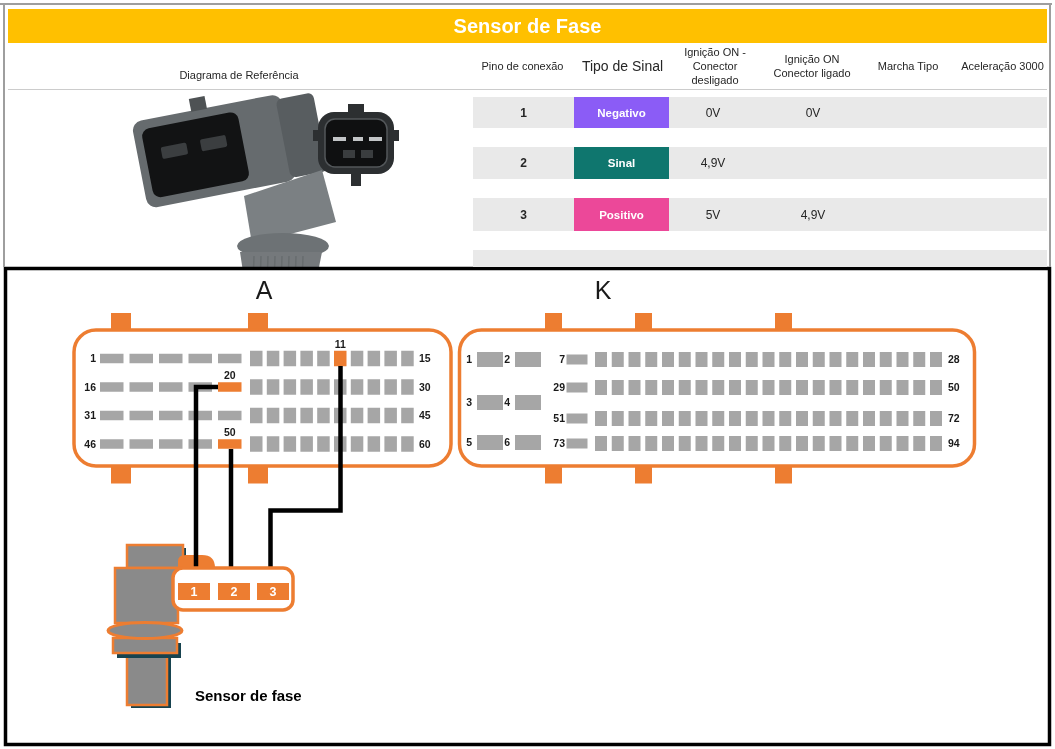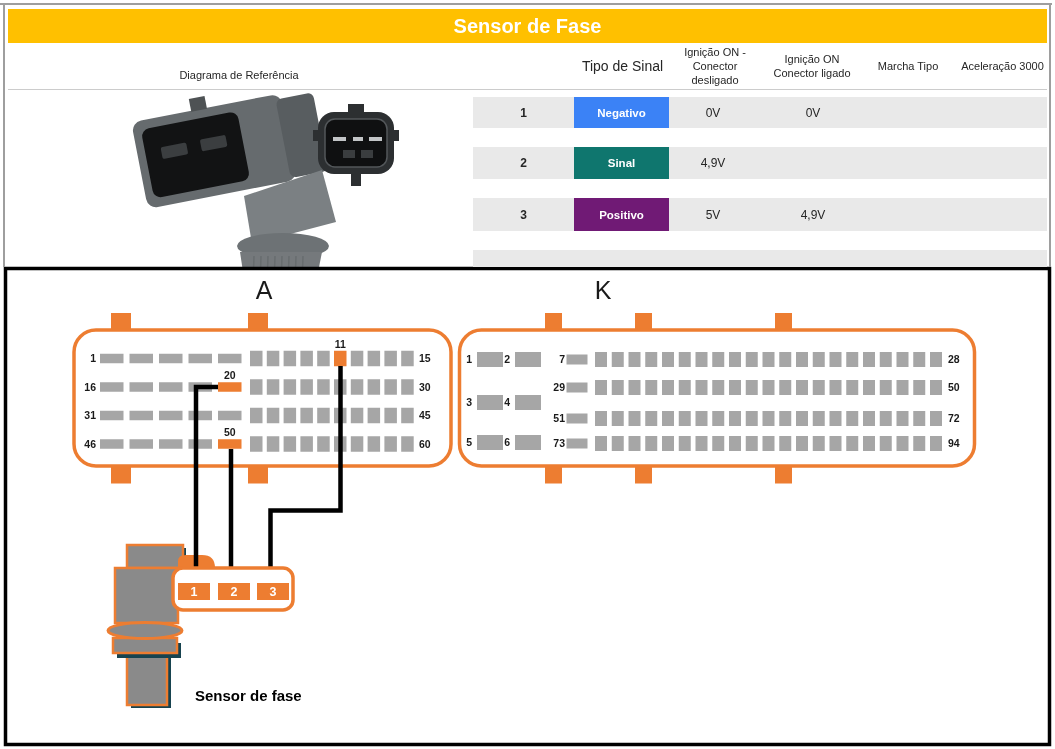--- a/index.html
+++ b/index.html
@@ -282,46 +282,47 @@
       <text x="195" y="701" font-size="15" font-weight="700" text-anchor="start" fill="#000000">Sensor de fase</text>
     </svg>
 
   <div class="abs line-top"></div>
   <div class="abs line-left"></div>
   <div class="abs line-right"></div>
 
   <div class="abs title-bar" style="background: rgb(255, 192, 0);">Sensor de Fase</div>
 
   <div class="th" style="left:8px;width:462px;margin-top:9px;">Diagrama de Referência</div>
+  <div class="th" style="left:470px;width:105px;">Pino de conexão</div>
   <div class="th small" style="left:575px;width:95px;">Tipo de Sinal</div>
   <div class="th" style="left:668px;width:94px;">Ignição ON - Conector desligado</div>
   <div class="th" style="left:764px;width:96px;">Ignição ON Conector ligado</div>
   <div class="th" style="left:866px;width:84px;">Marcha Tipo</div>
   <div class="th" style="left:955px;width:95px;text-align:center;">Aceleração 3000</div>
   <div class="abs sep"></div>
 
   <div class="row" style="top: 97px; height: 31px; background: rgb(233, 233, 233);">
     <div class="cell pin">1</div>
-    <div class="badge" style="background: #3b82f6;">Negativo</div>
+    <div class="badge" style="background: #8b5cf6;">Negativo</div>
     <div class="cell v1">0V</div>
     <div class="cell v2">0V</div>
     <div class="cell v3"></div>
     <div class="cell v4"></div>
   </div>
   <div class="row" style="top: 147px; height: 32px; background: rgb(233, 233, 233);">
     <div class="cell pin">2</div>
     <div class="badge" style="background: #0f766e;">Sinal</div>
     <div class="cell v1">4,9V</div>
     <div class="cell v2"></div>
     <div class="cell v3"></div>
     <div class="cell v4"></div>
   </div>
   <div class="row" style="top: 198px; height: 33px; background: rgb(233, 233, 233);">
     <div class="cell pin">3</div>
-    <div class="badge" style="background: #701a75;">Positivo</div>
+    <div class="badge" style="background: #ec4899;">Positivo</div>
     <div class="cell v1">5V</div>
     <div class="cell v2">4,9V</div>
     <div class="cell v3"></div>
     <div class="cell v4"></div>
   </div>
   <div class="row" style="top: 250px; height: 17px; background: rgb(233, 233, 233);"></div>
 
 </div>
 
 </body></html>

